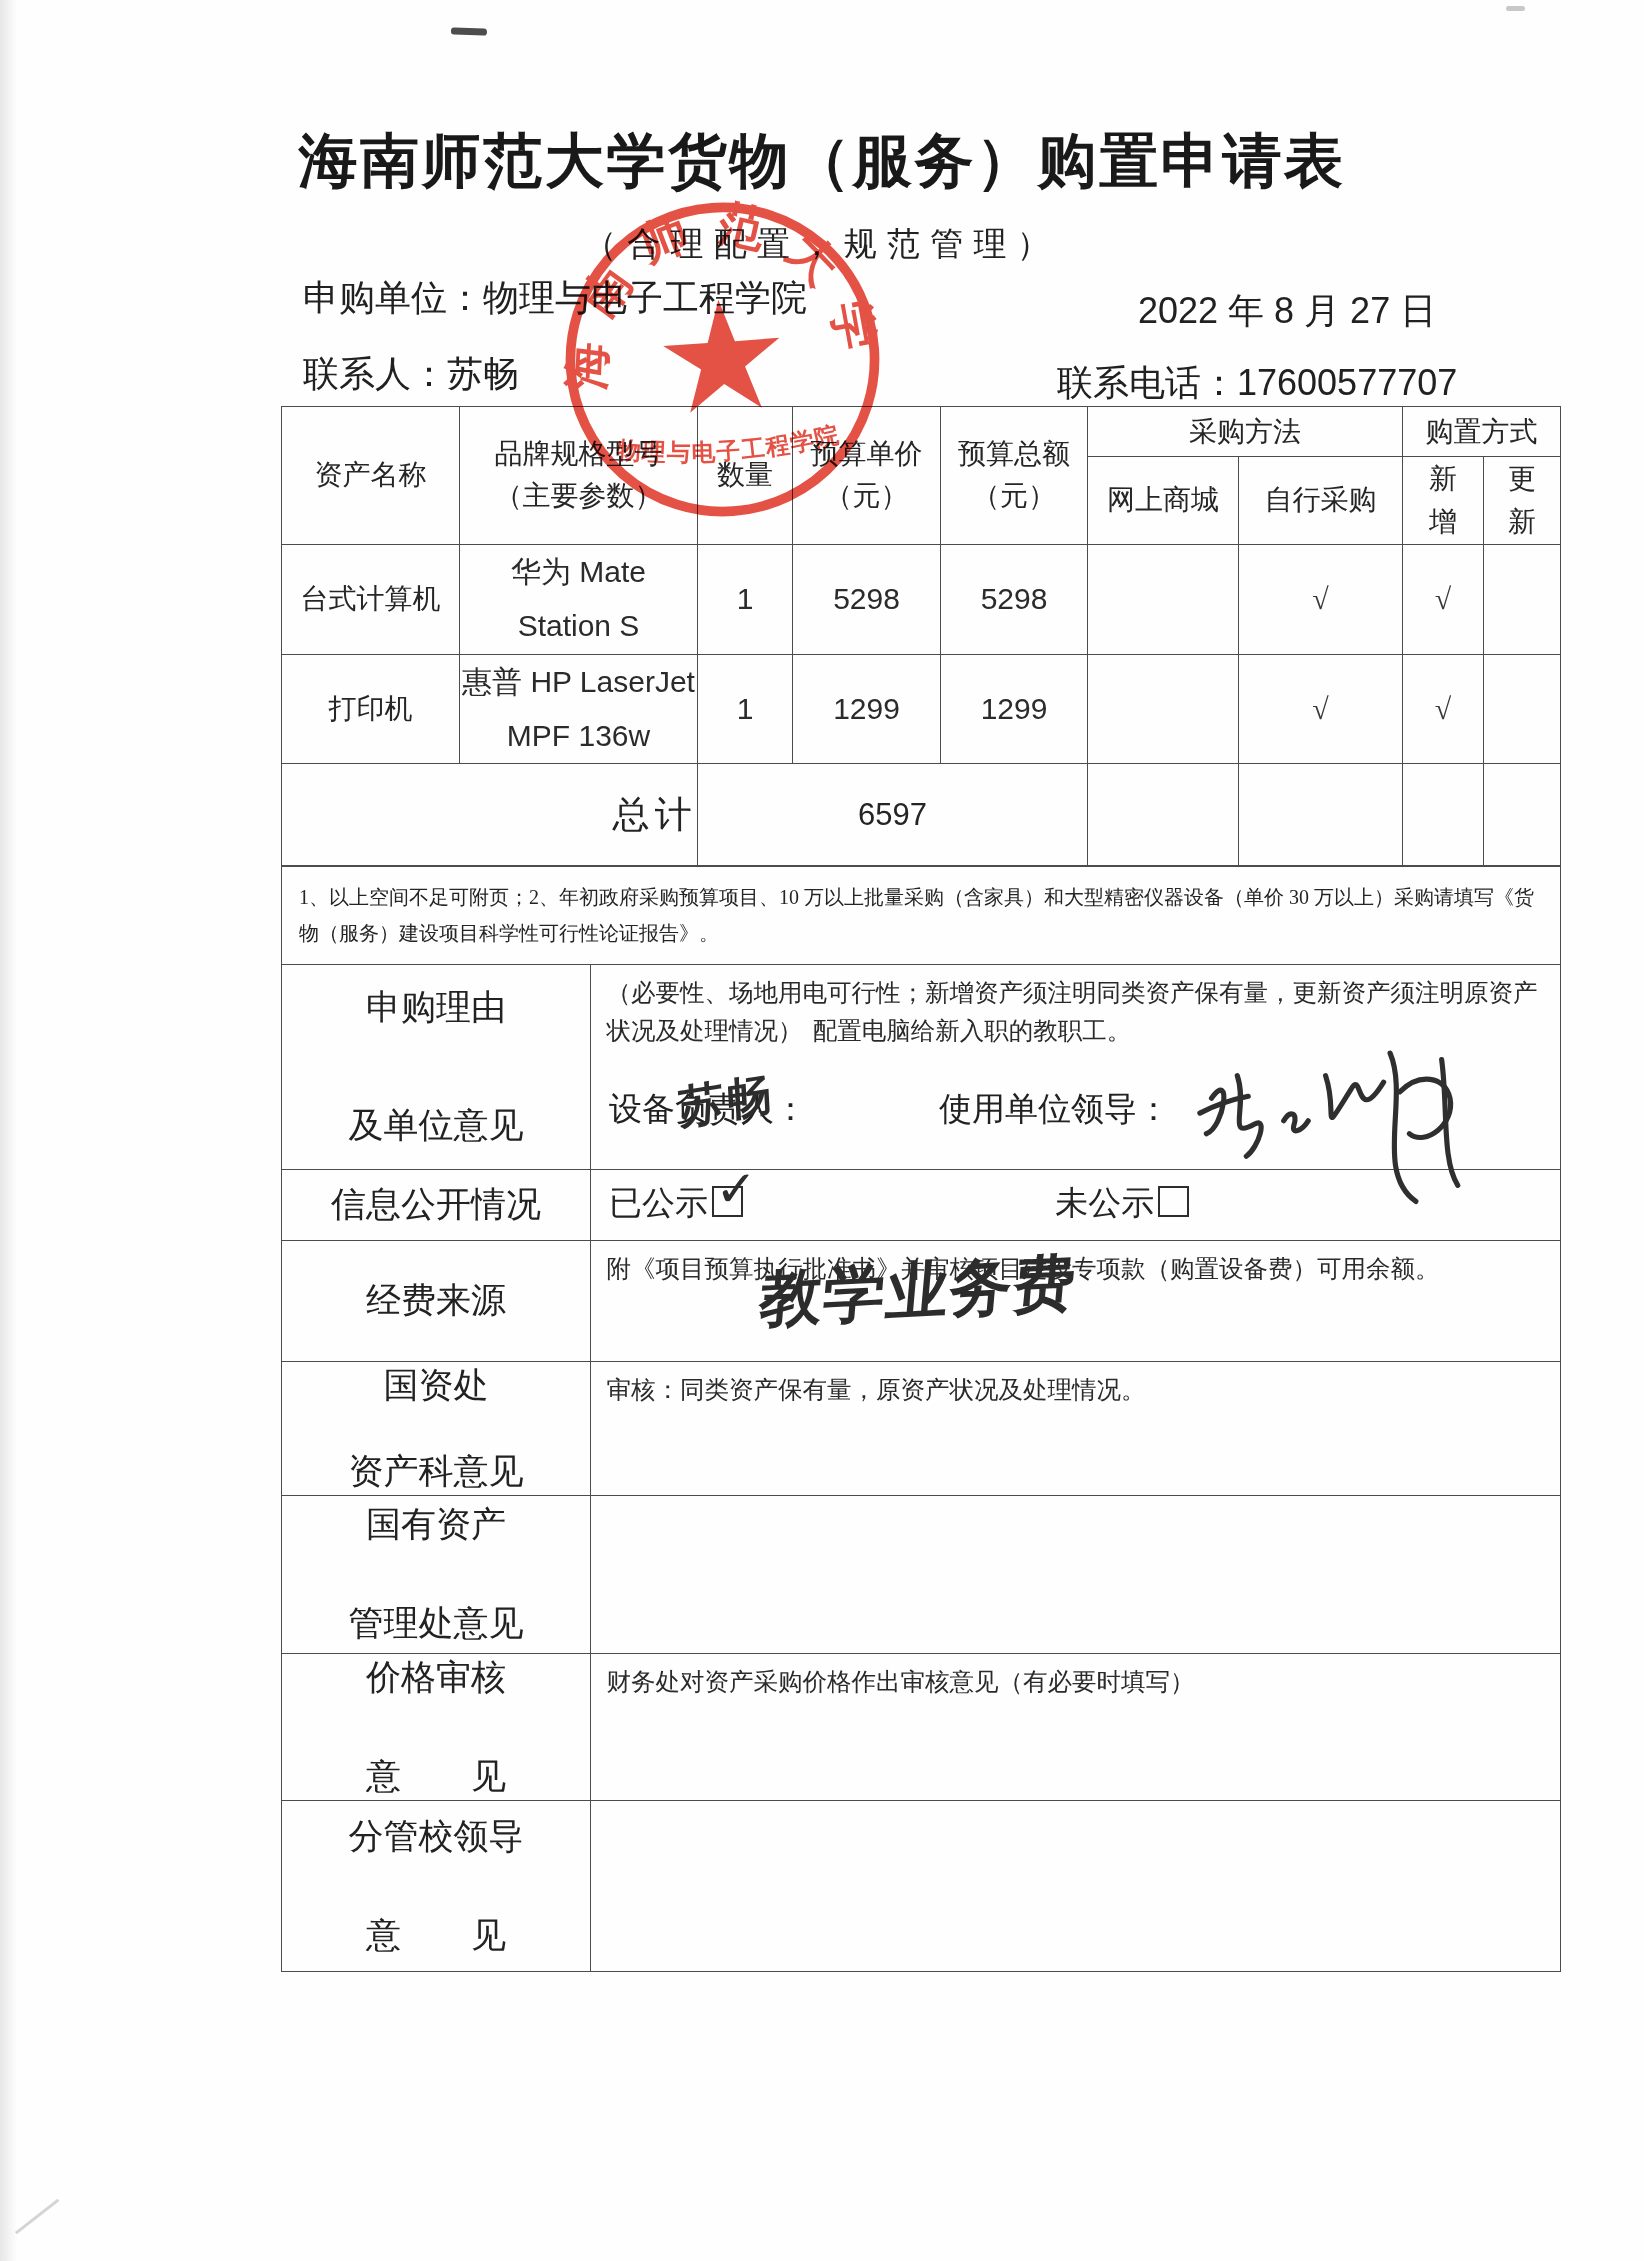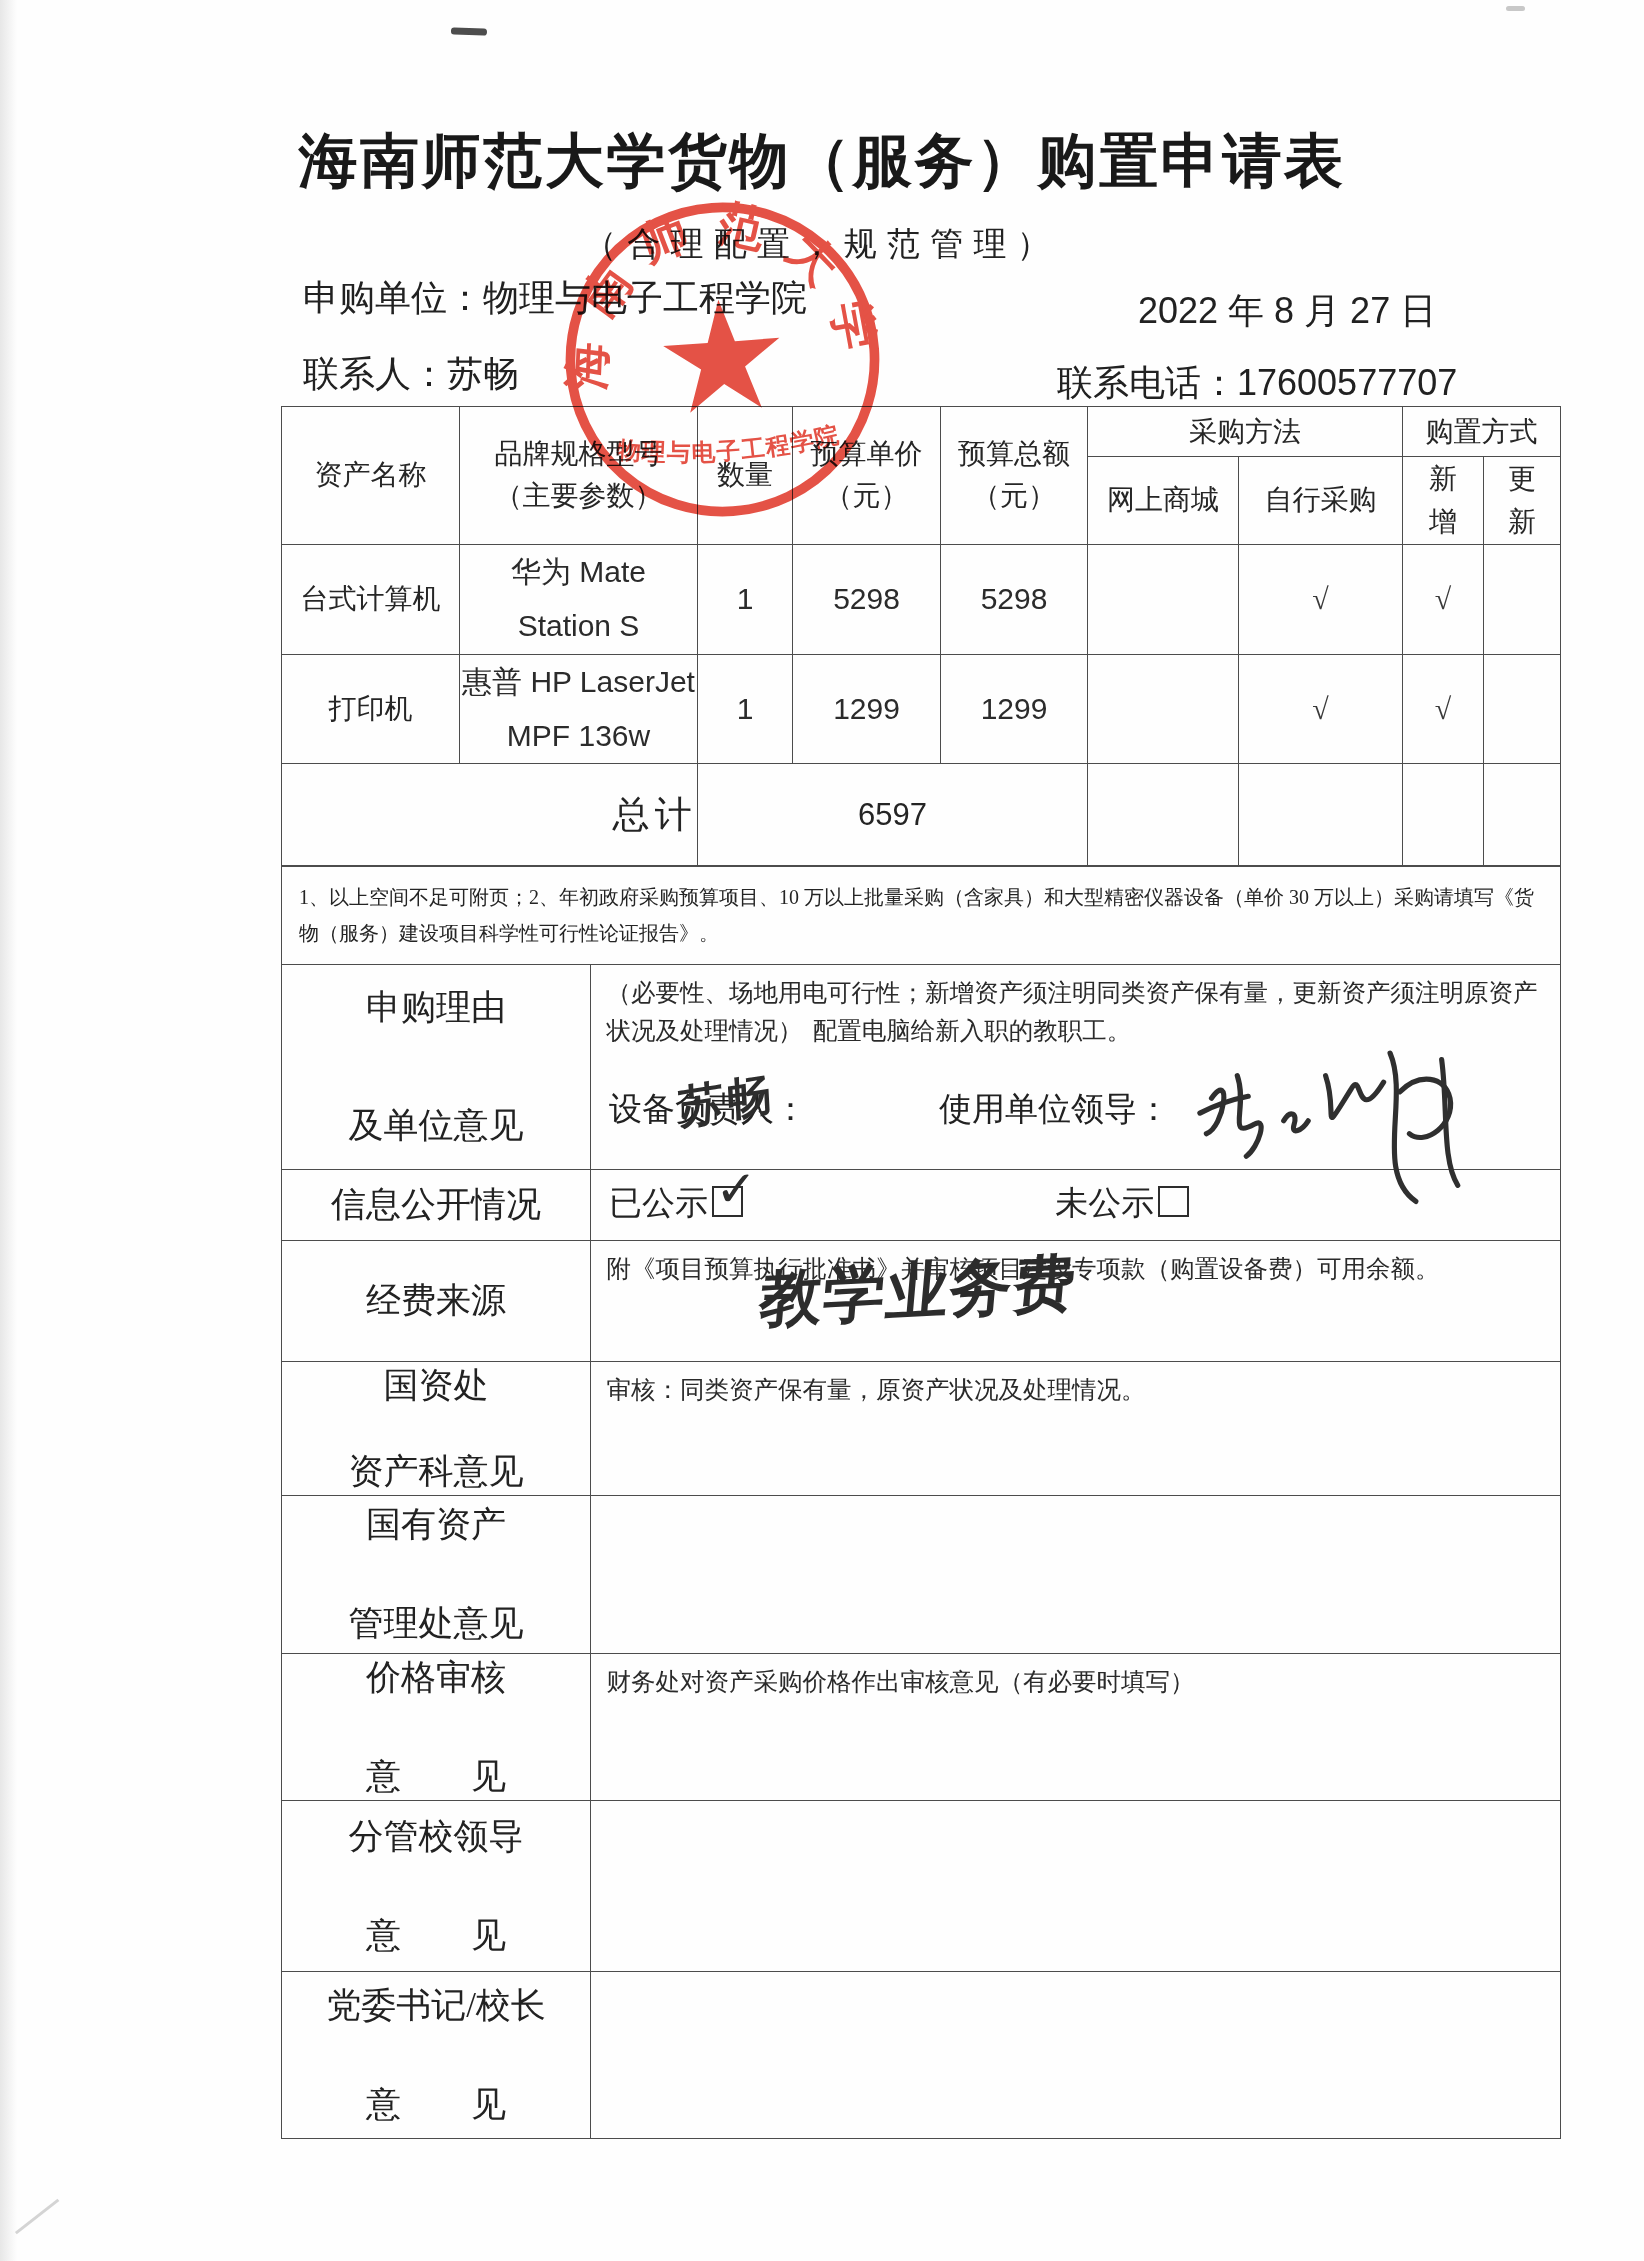--- a/index.html
+++ b/index.html
@@ -269,29 +269,20 @@
       </tr>
       <tr style="height:171px">
         <td class="seclabel">
           <div class="flexlabel g80">
             <span class="l1">分管校领导</span>
             <span class="l2">意　　见</span>
           </div>
         </td>
         <td class="scontent"></td>
       </tr>
-      <tr style="height:167px">
-        <td class="seclabel">
-          <div class="flexlabel g80">
-            <span class="l1">党委书记/校长</span>
-            <span class="l2">意　　见</span>
-          </div>
-        </td>
-        <td class="scontent"></td>
-      </tr>
     </tbody>
       </table>
   </div>
 
   <div class="signline sl-manager">设备负责人：</div>
   <div class="signline sl-leader">使用单位领导：</div>
 
   <div class="sig-manager">苏畅</div>
   <svg class="sig-leader" width="303" height="187" viewBox="0 0 470 290">
     <g fill="none" stroke="#2f2f2f" stroke-width="8" stroke-linecap="round" stroke-linejoin="round">

